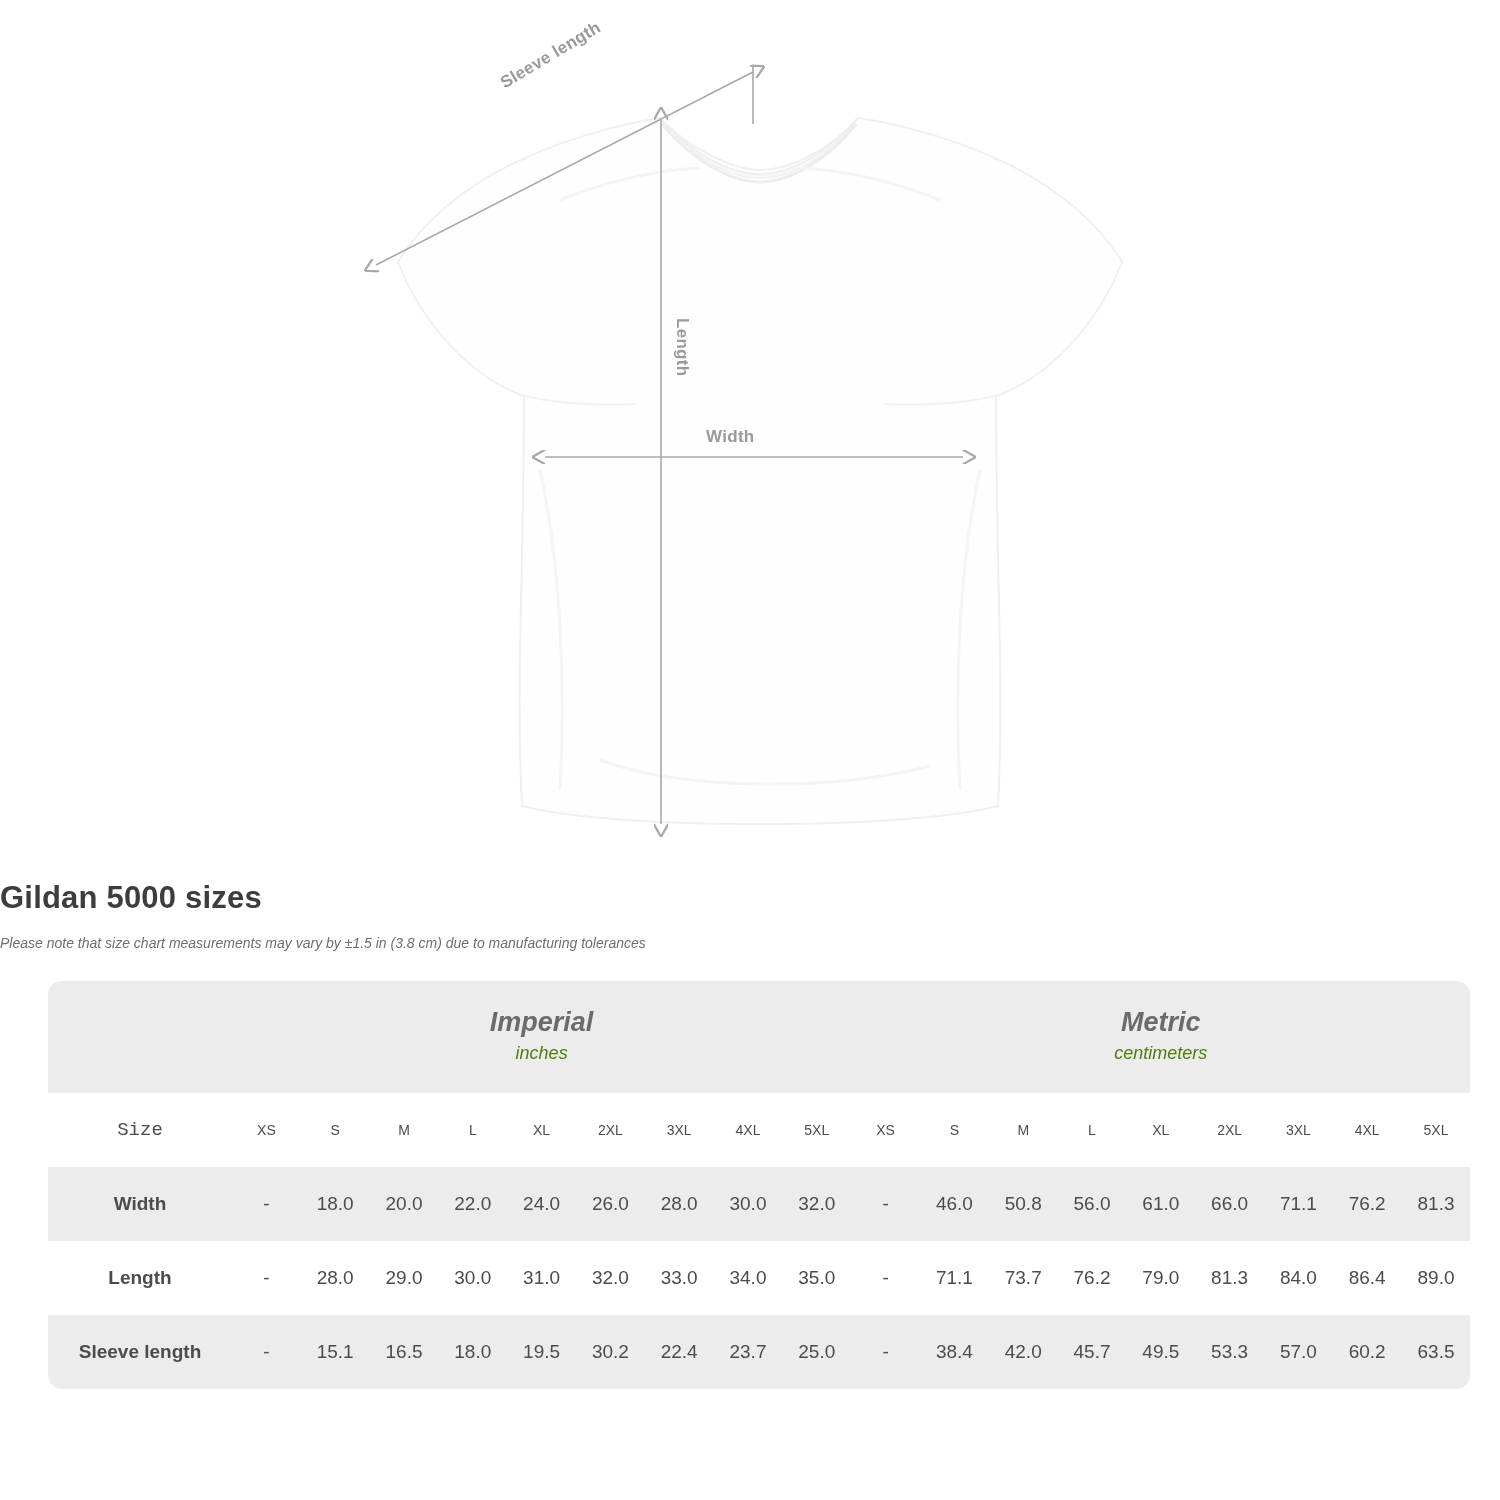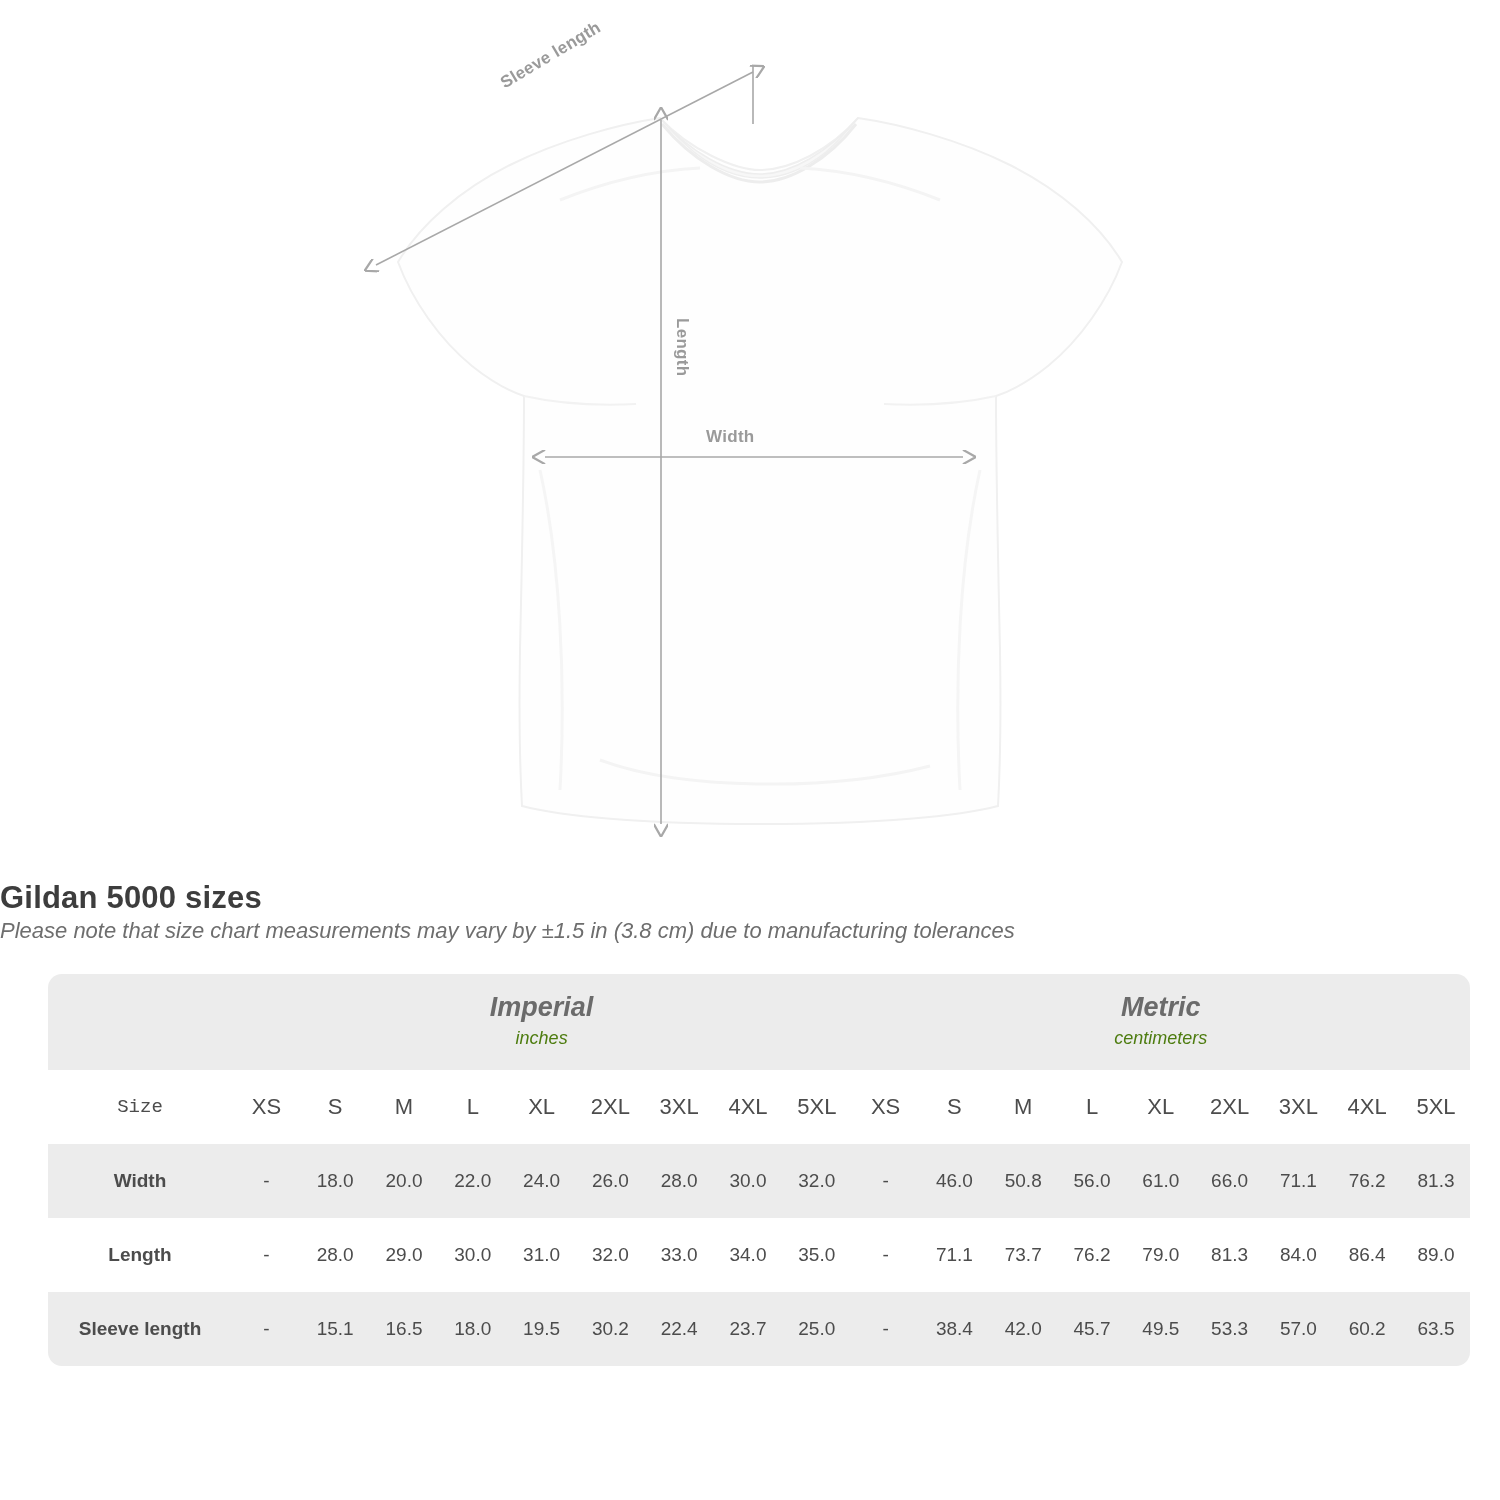--- a/index.html
+++ b/index.html
@@ -56,45 +56,45 @@
     margin-top: 20px;
   }
   .chart-title {
     font-size: 31px;
     font-weight: bold;
     color: #3d3d3d;
     margin: 0;
     letter-spacing: 0.2px;
   }
   .chart-note {
-    font-size: 22px;
+    font-size: 14px;
     font-style: italic;
     color: #6e6e6e;
-    margin: 2px 0 0 0;
+    margin: 19px 0 0 0;
   }
 
   
   .table-wrap {
     margin: 30px 48px 0 48px;
   }
   table.size-table {
     border-collapse: separate;
     border-spacing: 0;
     width: 1404px;
     table-layout: fixed;
   }
   table.size-table td, table.size-table th {
     padding: 0;
     text-align: center;
     vertical-align: middle;
     font-weight: normal;
   }
   
   .unit-row td {
-    height: 96px;
+    height: 112px;
     background: #ececec;
     color: #6b6b6b;
   }
   .unit-row td:first-child {
     border-top-left-radius: 14px;
   }
   .unit-row td:last-child {
     border-top-right-radius: 14px;
   }
   .unit-name {
@@ -106,21 +106,21 @@
   }
   .unit-sub {
     font-size: 18px;
     font-style: italic;
     color: #4d7c0f;
     line-height: 1.6;
   }
 
   .head-row td {
     height: 74px;
-    font-size: 22px;
+    font-size: 14px;
     font-weight: bold;
     color: #4c4c4c;
     background: #ffffff;
   }
   .head-row td.rowhead {
     font-size: 19px;
     font-family: Liberation Mono, monospace;
   }
 
   .data-row td {

